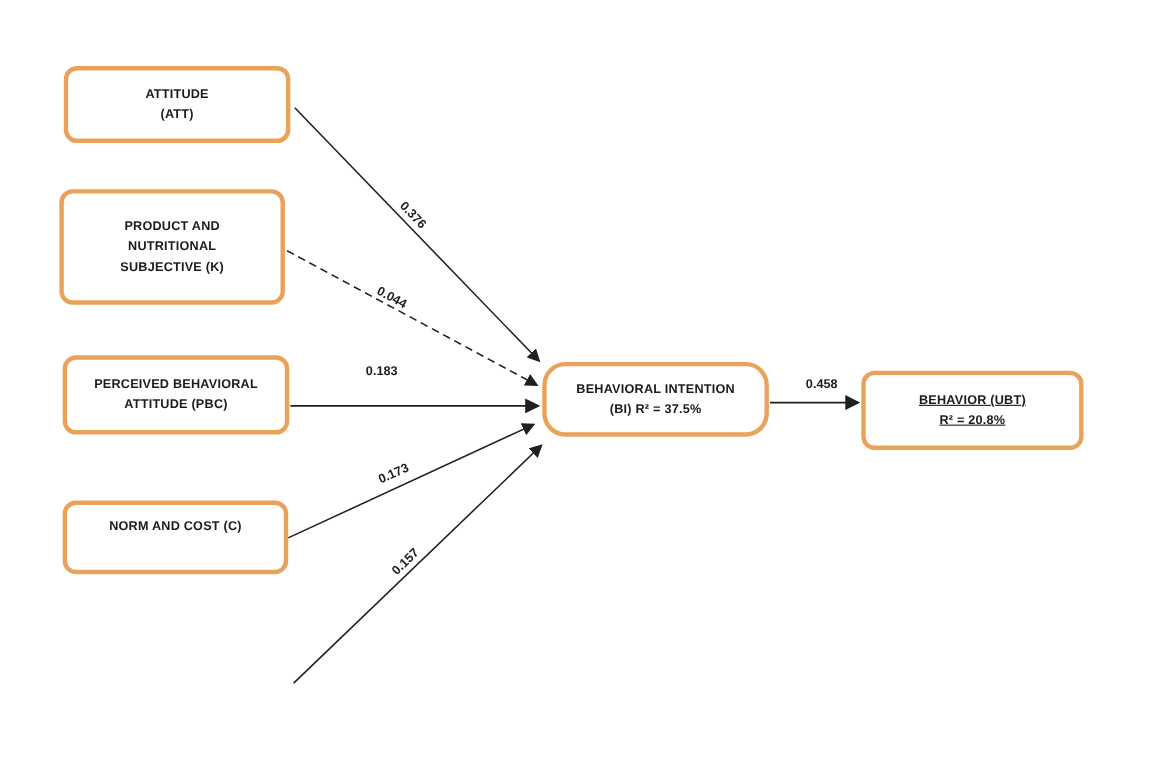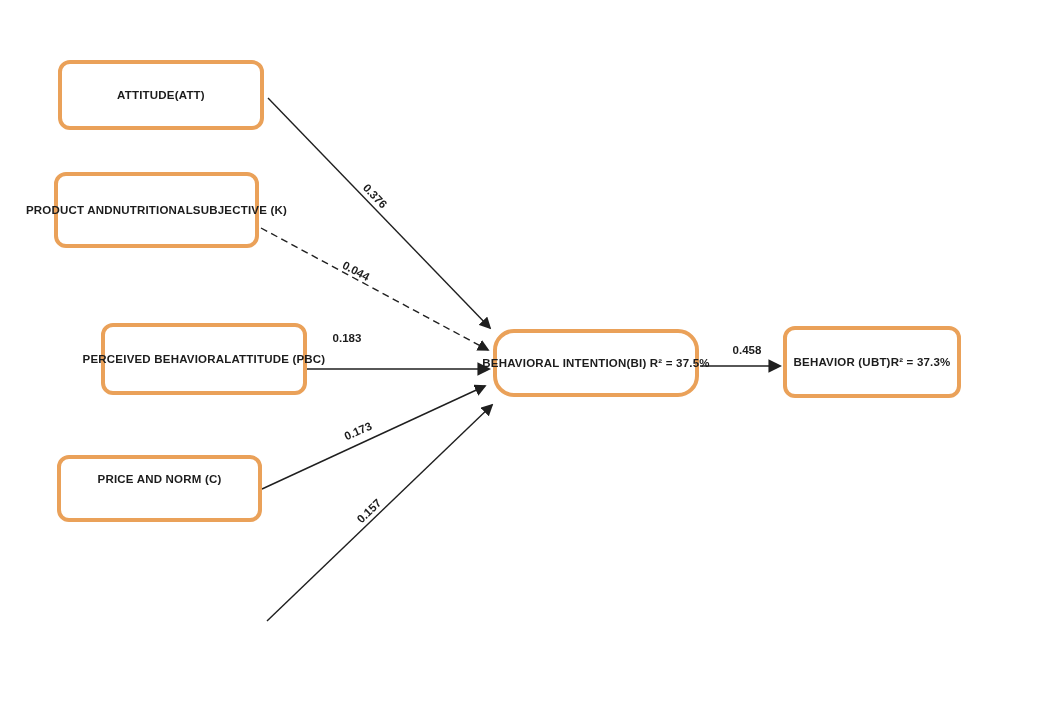--- a/index.html
+++ b/index.html
@@ -22,21 +22,21 @@
     width: 1062px;
     height: 708px;
   }
   .node {
     position: absolute;
     box-sizing: border-box;
     background: #ffffff;
     border: 4px solid #EAA159;
     border-radius: 12px;
     display: flex;
-    flex-direction: row;
+    flex-direction: column;
     align-items: center;
     justify-content: center;
     text-align: center;
     color: #1c1c1c;
     font-weight: bold;
     font-size: 11.5px;
     line-height: 1.6;
     letter-spacing: 0.2px;
   }
   .node .nl { white-space: nowrap; }
@@ -70,44 +70,44 @@
     <line x1="262" y1="489" x2="485" y2="386" stroke="#1f1f1f" stroke-width="1.4" marker-end="url(#arrowhead)"></line>
     <line x1="267" y1="621" x2="492" y2="405" stroke="#1f1f1f" stroke-width="1.4" marker-end="url(#arrowhead)"></line>
     <line x1="700" y1="366" x2="780" y2="366" stroke="#1f1f1f" stroke-width="1.6" marker-end="url(#arrowhead)"></line>
   </svg>
 
   <div class="node" style="left:58px; top:60px; width:206px; height:70px;">
     <div class="nl">ATTITUDE</div>
     <div class="nl">(ATT)</div>
   </div>
 
-  <div class="node" style="left:54px; top:172px; width:205px; height:76px;">
+  <div class="node" style="left:54px; top:172px; width:205px; height:105px;">
     <div class="nl">PRODUCT AND</div>
     <div class="nl">NUTRITIONAL</div>
     <div class="nl">SUBJECTIVE (K)</div>
   </div>
 
-  <div class="node" style="left:57px; top:323px; width:206px; height:72px;margin-left:44px;">
+  <div class="node" style="left:57px; top:323px; width:206px; height:72px;">
     <div class="nl">PERCEIVED BEHAVIORAL</div>
     <div class="nl">ATTITUDE (PBC)</div>
   </div>
 
   <div class="node" style="left:57px; top:455px; width:205px; height:67px; padding-bottom:18px;">
-    <div class="nl">PRICE AND NORM (C)</div>
+    <div class="nl">NORM AND COST (C)</div>
   </div>
 
 
   <div class="node" style="left:493px; top:329px; width:206px; height:68px;border-radius:21px;">
     <div class="nl">BEHAVIORAL INTENTION</div>
     <div class="nl">(BI) R² = 37.5%</div>
   </div>
 
-  <div class="node" style="left:783px; top:326px; width:178px; height:72px;">
+  <div class="node" style="left:783px; top:337px; width:202px; height:72px;text-decoration:underline;">
     <div class="nl">BEHAVIOR (UBT)</div>
-    <div class="nl">R² = 37.3%</div>
+    <div class="nl">R² = 20.8%</div>
   </div>
 
   <div class="edge-label rot46" style="left:375px; top:196px;">0.376</div>
 
   <div class="edge-label rot28" style="left:356px; top:271px;">0.044</div>
 
   <div class="edge-label" style="left:347px; top:338px;">0.183</div>
 
   <div class="edge-label rotm24" style="left:358px; top:431px;">0.173</div>
 

